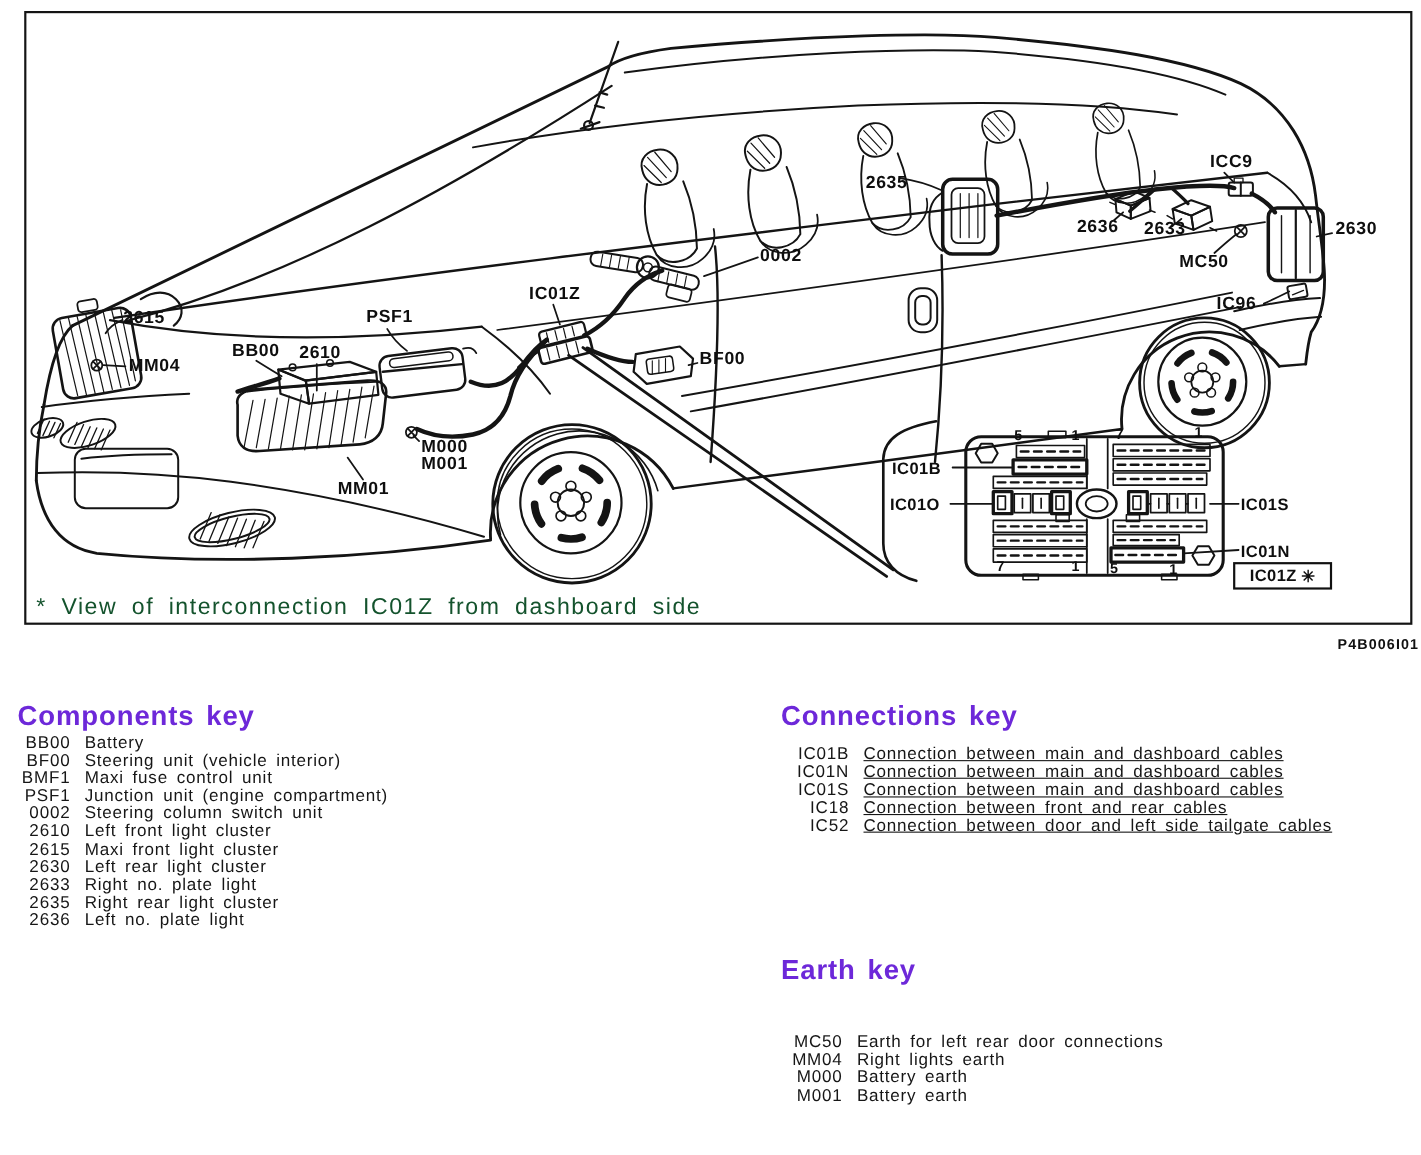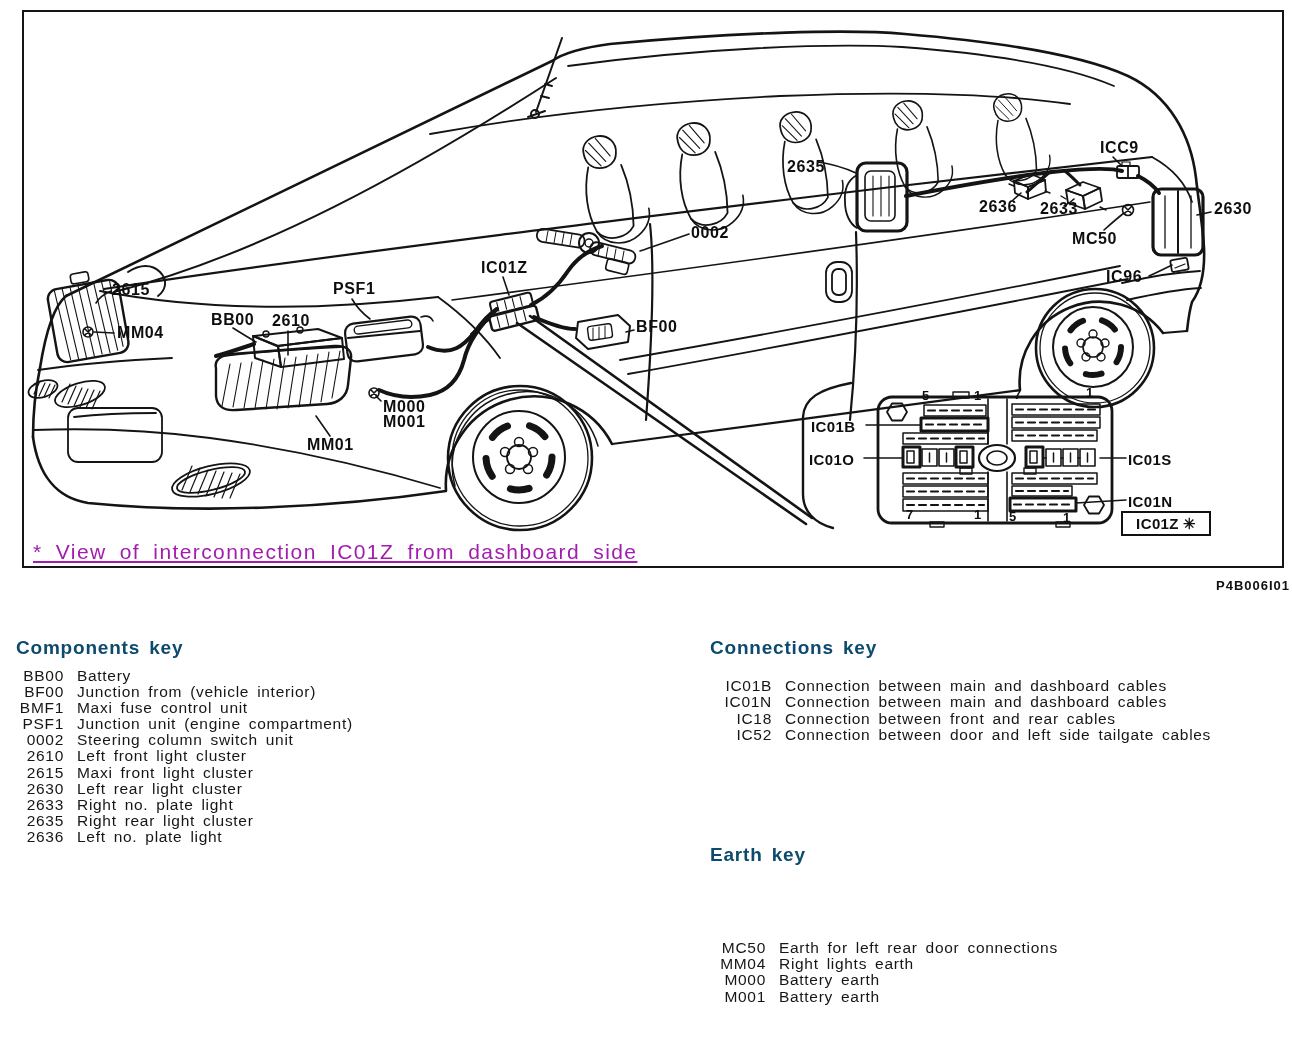--- a/index.html
+++ b/index.html
@@ -6,31 +6,31 @@
   .page{position:relative;width:1292px;height:1050px;background:#fff;overflow:hidden;
         font-family:"Liberation Sans",sans-serif;color:#101010;}
   .figure-frame{position:absolute;left:22px;top:10px;width:1262px;height:558px;border:2px solid #141414;box-sizing:border-box;}
   svg{position:absolute;left:0;top:0;}
   .vlabel{position:absolute;font-weight:bold;font-size:16px;letter-spacing:.6px;white-space:nowrap;color:#0e0e0e;}
   .dlabel{position:absolute;font-weight:bold;font-size:15px;letter-spacing:.4px;white-space:nowrap;color:#0e0e0e;}
   .pin{position:absolute;font-weight:bold;font-size:13px;color:#0e0e0e;}
   .ic01z-box{position:absolute;left:1121px;top:511px;width:86px;height:21px;border:2.5px solid #111;
              display:flex;align-items:center;justify-content:center;gap:4px;background:#fff;
              font-weight:bold;font-size:15px;letter-spacing:.4px;}
-  .caption{position:absolute;left:33px;top:540px;font-size:21px;letter-spacing:1.4px;word-spacing:6px;color:#a21caf;white-space:nowrap;text-decoration:underline;}
+  .caption{position:absolute;left:33px;top:540px;font-size:21px;letter-spacing:1.4px;word-spacing:6px;color:#14532d;white-space:nowrap;}
   .refcode{position:absolute;left:1172px;top:578px;font-weight:bold;font-size:13px;letter-spacing:1px;color:#111;padding-left:44px;}
   .doc-title{position:absolute;left:16px;top:594px;font-weight:bold;font-size:18.5px;letter-spacing:.6px;word-spacing:4px;white-space:nowrap;color:#0d0d0d;}
-  .key-heading{position:absolute;font-weight:bold;font-size:19px;letter-spacing:.8px;word-spacing:3px;color:#0c4a6e;}
+  .key-heading{position:absolute;font-weight:bold;font-size:25px;letter-spacing:.8px;word-spacing:3px;color:#6d28d9;}
   .key-list{position:absolute;font-size:15.5px;letter-spacing:.7px;word-spacing:3px;line-height:16.1px;color:#161616;}
   .key-row{white-space:nowrap;}
   .key-row .code{display:inline-block;text-align:right;margin-right:13px;}
   .comp .code{width:48px;}
   .conn .code{width:62px;}
   .earth .code{width:56px;}
-  .conn{line-height:16.3px;}
+  .conn{line-height:16.3px;text-decoration:underline;}
   .earth{line-height:16.2px;}
 </style>
 </head>
 <body>
 
 <div class="page">
 
   <div class="figure-frame"></div>
 
   <svg width="1292" height="580" viewBox="0 0 1292 580">
@@ -381,41 +381,42 @@
   <span class="pin" style="left:1009px;top:509px">5</span>
   <span class="pin" style="left:1063px;top:510px">1</span>
 
   <div class="caption">* View of interconnection IC01Z from dashboard side</div>
   <div class="refcode">P4B006I01</div>
 
 
   <div class="key-heading" style="left:16px;top:637px">Components key</div>
   <div class="key-list comp" style="left:16px;top:668px">
     <div class="key-row"><span class="code">BB00</span><span>Battery</span></div>
-    <div class="key-row"><span class="code">BF00</span><span>Junction from (vehicle interior)</span></div>
+    <div class="key-row"><span class="code">BF00</span><span>Steering unit (vehicle interior)</span></div>
     <div class="key-row"><span class="code">BMF1</span><span>Maxi fuse control unit</span></div>
     <div class="key-row"><span class="code">PSF1</span><span>Junction unit (engine compartment)</span></div>
     <div class="key-row"><span class="code">0002</span><span>Steering column switch unit</span></div>
     <div class="key-row"><span class="code">2610</span><span>Left front light cluster</span></div>
     <div class="key-row"><span class="code">2615</span><span>Maxi front light cluster</span></div>
     <div class="key-row"><span class="code">2630</span><span>Left rear light cluster</span></div>
     <div class="key-row"><span class="code">2633</span><span>Right no. plate light</span></div>
     <div class="key-row"><span class="code">2635</span><span>Right rear light cluster</span></div>
     <div class="key-row"><span class="code">2636</span><span>Left no. plate light</span></div>
   </div>
 
   <div class="key-heading" style="left:710px;top:637px">Connections key</div>
   <div class="key-list conn" style="left:710px;top:678px">
     <div class="key-row"><span class="code">IC01B</span><span>Connection between main and dashboard cables</span></div>
     <div class="key-row"><span class="code">IC01N</span><span>Connection between main and dashboard cables</span></div>
+    <div class="key-row"><span class="code">IC01S</span><span>Connection between main and dashboard cables</span></div>
     <div class="key-row"><span class="code">IC18</span><span>Connection between front and rear cables</span></div>
     <div class="key-row"><span class="code">IC52</span><span>Connection between door and left side tailgate cables</span></div>
   </div>
 
-  <div class="key-heading" style="left:710px;top:844px">Earth key</div>
+  <div class="key-heading" style="left:710px;top:868px">Earth key</div>
   <div class="key-list earth" style="left:710px;top:940px">
     <div class="key-row"><span class="code">MC50</span><span>Earth for left rear door connections</span></div>
     <div class="key-row"><span class="code">MM04</span><span>Right lights earth</span></div>
     <div class="key-row"><span class="code">M000</span><span>Battery earth</span></div>
     <div class="key-row"><span class="code">M001</span><span>Battery earth</span></div>
   </div>
 
 </div>
 
 </body></html>

